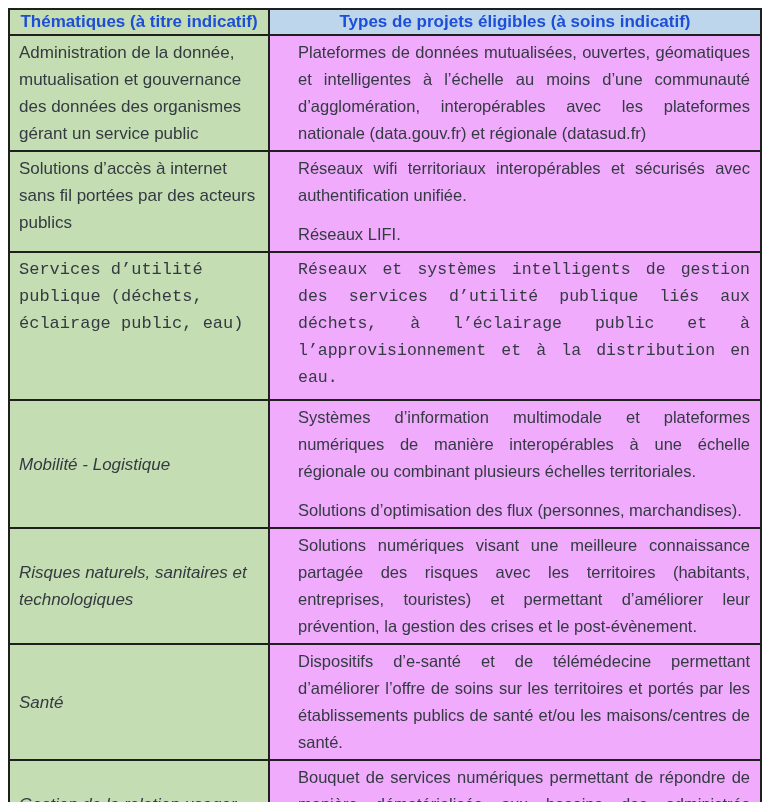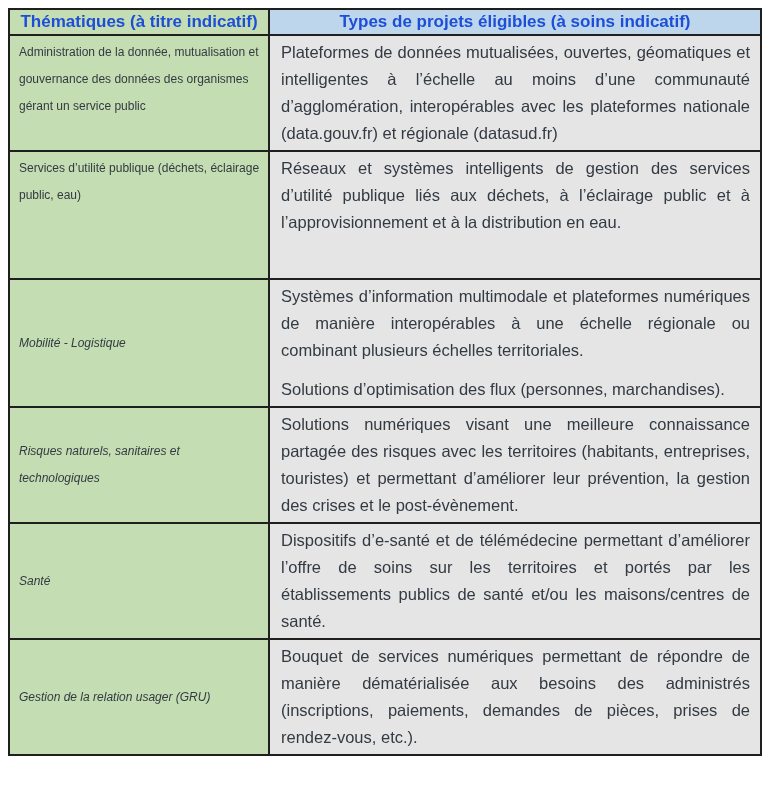--- a/index.html
+++ b/index.html
@@ -34,42 +34,42 @@
     text-align: center;
     vertical-align: middle;
     padding: 2px 4px;
     color: #1d4ed8;
     height: 26px;
   }
   th.hdr-theme { background: #c5ddb2; }
   th.hdr-proj  { background: #bdd6ec; }
   td.theme {
     background: #c5ddb2;
-    font-size: 12px;
+    font-size: 17px;
     line-height: 27px;
     padding: 3px 8px 3px 9px;
     text-align: left;
   }
   td.proj {
-    background: #e5e5e5;
+    background: #f0abfc;
     font-size: 16.5px;
     line-height: 27px;
-    padding: 3px 10px 3px 11px;
+    padding: 3px 10px 3px 28px;
     text-align: justify;
     vertical-align: top;
   }
   .v-top { vertical-align: top; }
   .v-mid { vertical-align: middle; font-style: italic; }
   td p {
     margin: 0 0 12px 0;
   }
   td p:last-child { margin-bottom: 0; }
   tr.r1 { height: 113px; }
   tr.r2 { height: 91px; }
-  tr.r3 { height: 128px; }
+  tr.r3 { height: 148px; font-family: Liberation Mono, monospace; }
   tr.r4 { height: 125px; }
   tr.r5 { height: 114px; }
   tr.r6 { height: 66px; }
   tr.r7 { height: 114px; }
 </style>
 </head>
 <body>
 
 <table class="grid">
   <colgroup>
@@ -80,20 +80,27 @@
     <tr>
       <th class="hdr hdr-theme">Thématiques (à titre indicatif)</th>
       <th class="hdr hdr-proj">Types de projets éligibles (à soins indicatif)</th>
     </tr>
   </thead>
   <tbody>
     <tr class="r1">
       <td class="theme v-top">Administration de la donnée, mutualisation et gouvernance des données des organismes gérant un service public</td>
       <td class="proj">
         <p>Plateformes de données mutualisées, ouvertes, géomatiques et intelligentes à l’échelle au moins d’une communauté d’agglomération, interopérables avec les plateformes nationale (data.gouv.fr) et régionale (datasud.fr)</p>
+      </td>
+    </tr>
+    <tr class="r2">
+      <td class="theme v-top">Solutions d’accès à internet sans fil portées par des acteurs publics</td>
+      <td class="proj">
+        <p>Réseaux wifi territoriaux interopérables et sécurisés avec authentification unifiée.</p>
+        <p>Réseaux LIFI.</p>
       </td>
     </tr>
     <tr class="r3">
       <td class="theme v-top">Services d’utilité publique (déchets, éclairage public, eau)</td>
       <td class="proj">
         <p>Réseaux et systèmes intelligents de gestion des services d’utilité publique liés aux déchets, à l’éclairage public et à l’approvisionnement et à la distribution en eau.</p>
       </td>
     </tr>
     <tr class="r4">
       <td class="theme v-mid">Mobilité - Logistique</td>

